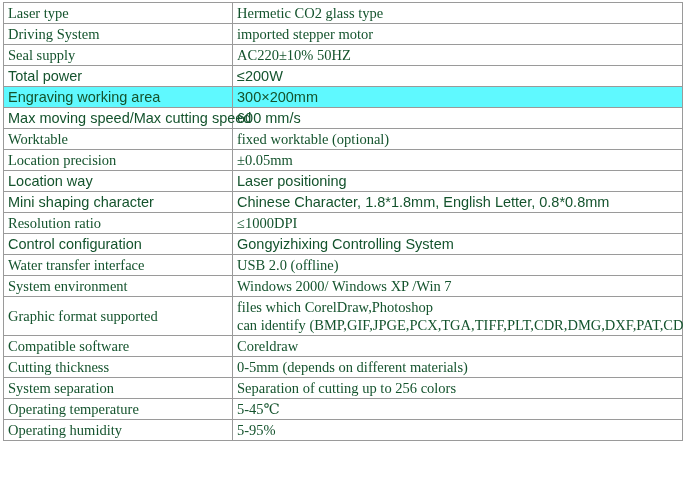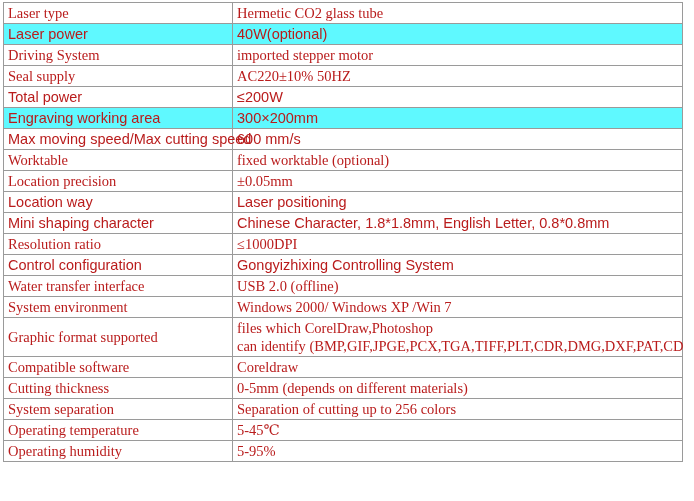--- a/index.html
+++ b/index.html
@@ -32,21 +32,21 @@
   .spec-table tr.hl {
     background: #5ff9ff;
   }
 
   .spec-table td {
     border: 1px solid #9a9a9a;
     padding: 1px 0 1px 4px;
     font-size: 14.5px;
     line-height: 18px;
     height: 18px;
-    color: #b91c1c;
+    color: #14532d;
     vertical-align: middle;
     white-space: nowrap;
     overflow: visible;
   }
 
   
   .spec-table td.label {
     overflow: visible;
   }
   .spec-table td.value {
@@ -86,25 +86,21 @@
 
 <div class="clip-host">
   <table class="spec-table">
     <colgroup>
       <col class="c-label">
       <col class="c-value">
     </colgroup>
     <tbody>
         <tr>
           <td class="label">Laser type</td>
-          <td class="value">Hermetic CO2 glass tube</td>
-        </tr>
-        <tr class="hl sans">
-          <td class="label">Laser power</td>
-          <td class="value">40W(optional)</td>
+          <td class="value">Hermetic CO2 glass type</td>
         </tr>
         <tr>
           <td class="label">Driving System</td>
           <td class="value">imported stepper motor</td>
         </tr>
         <tr>
           <td class="label">Seal supply</td>
           <td class="value">AC220±10% 50HZ</td>
         </tr>
         <tr class="sans">

